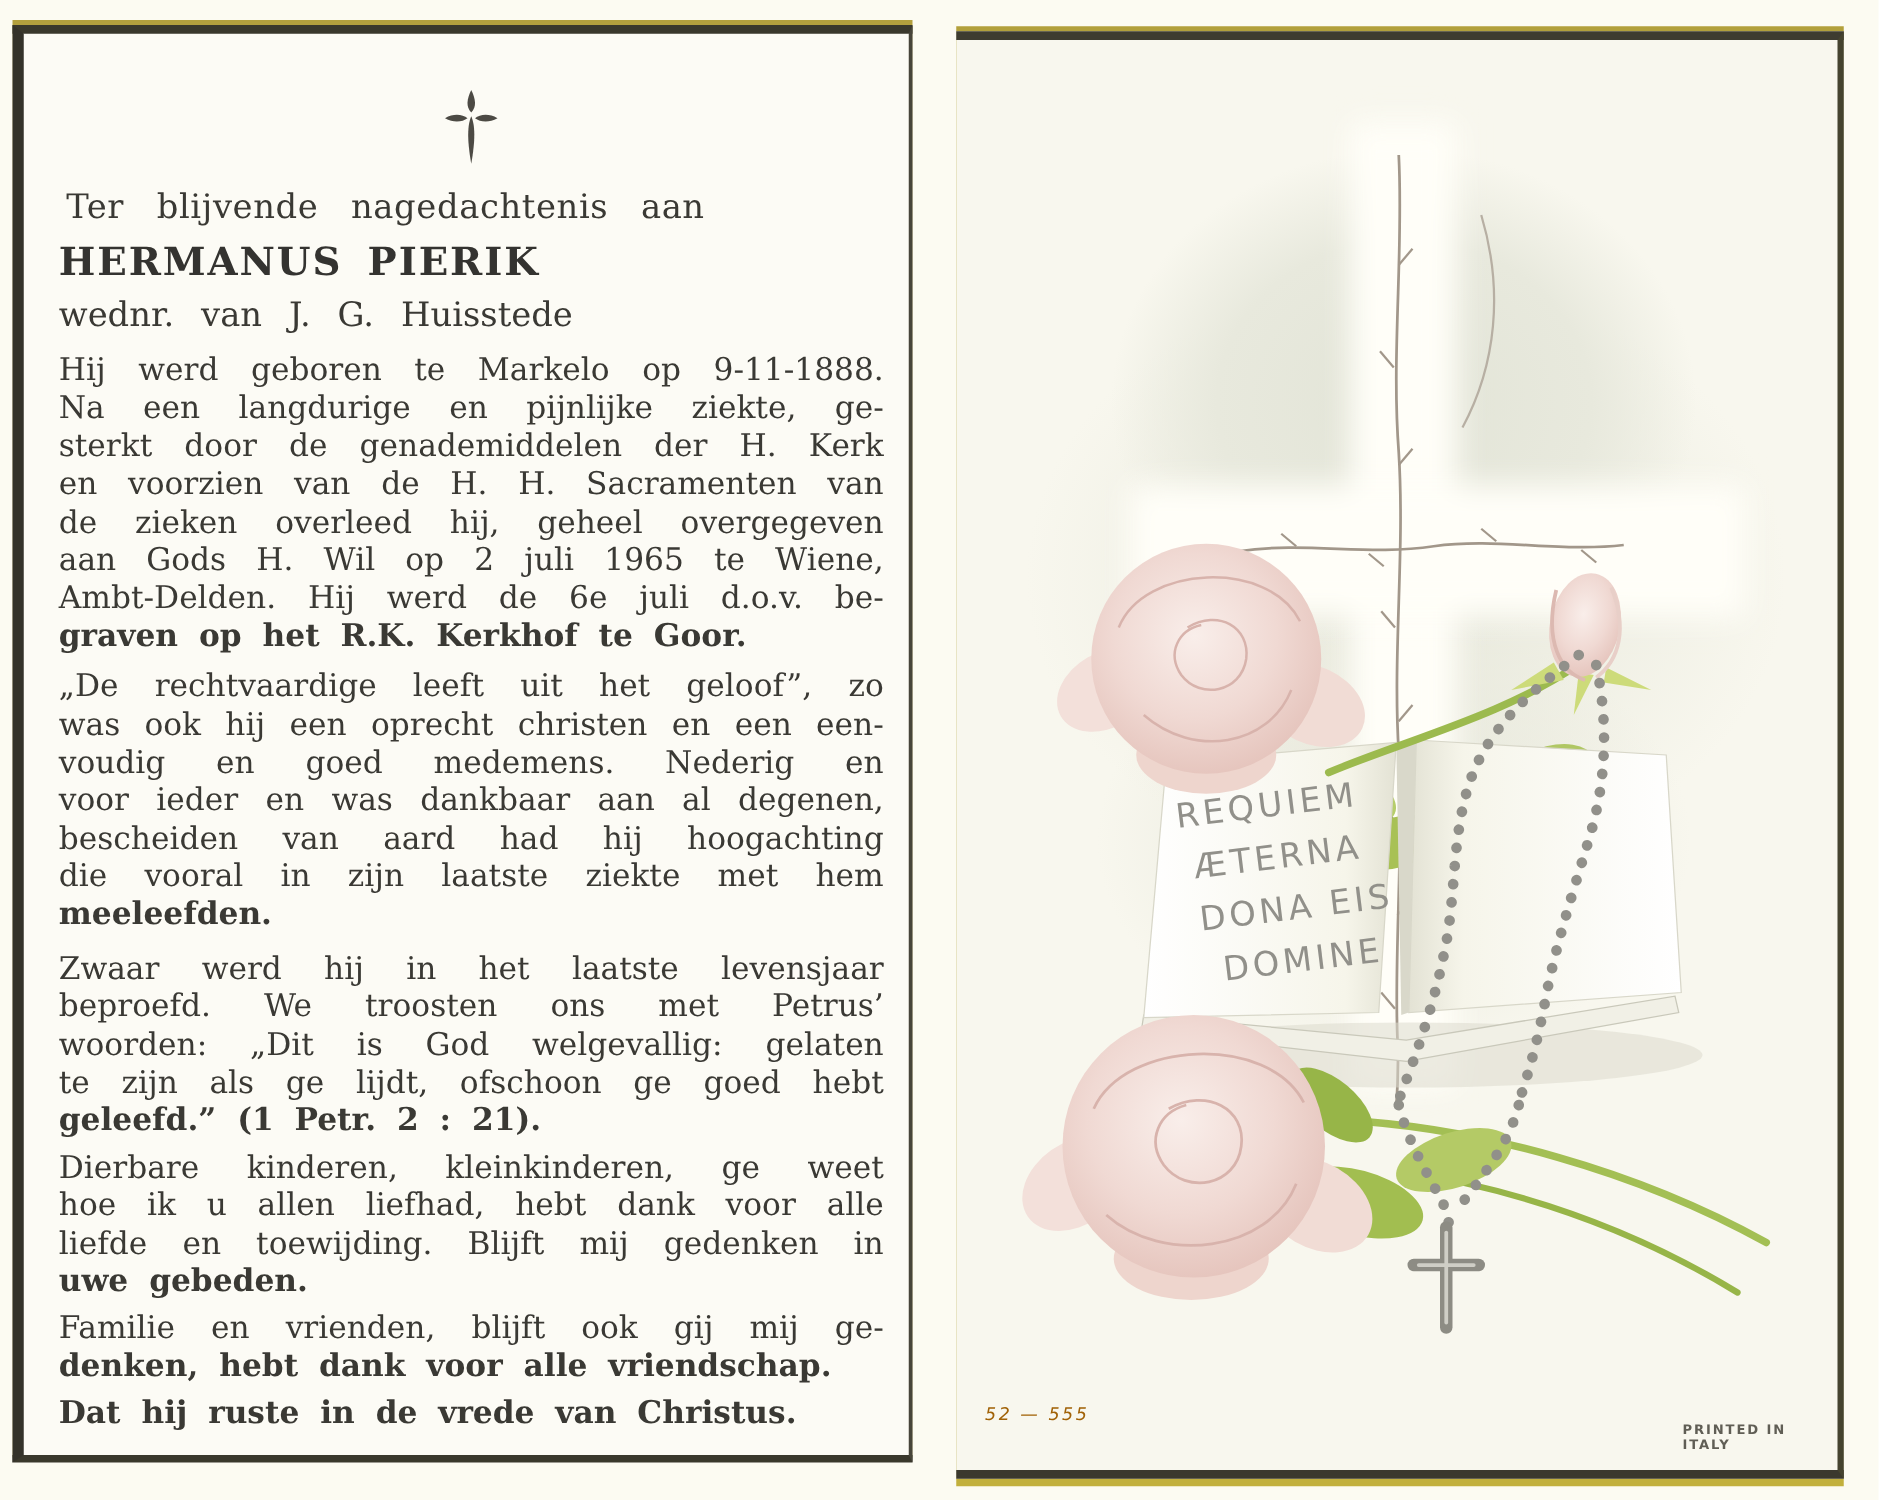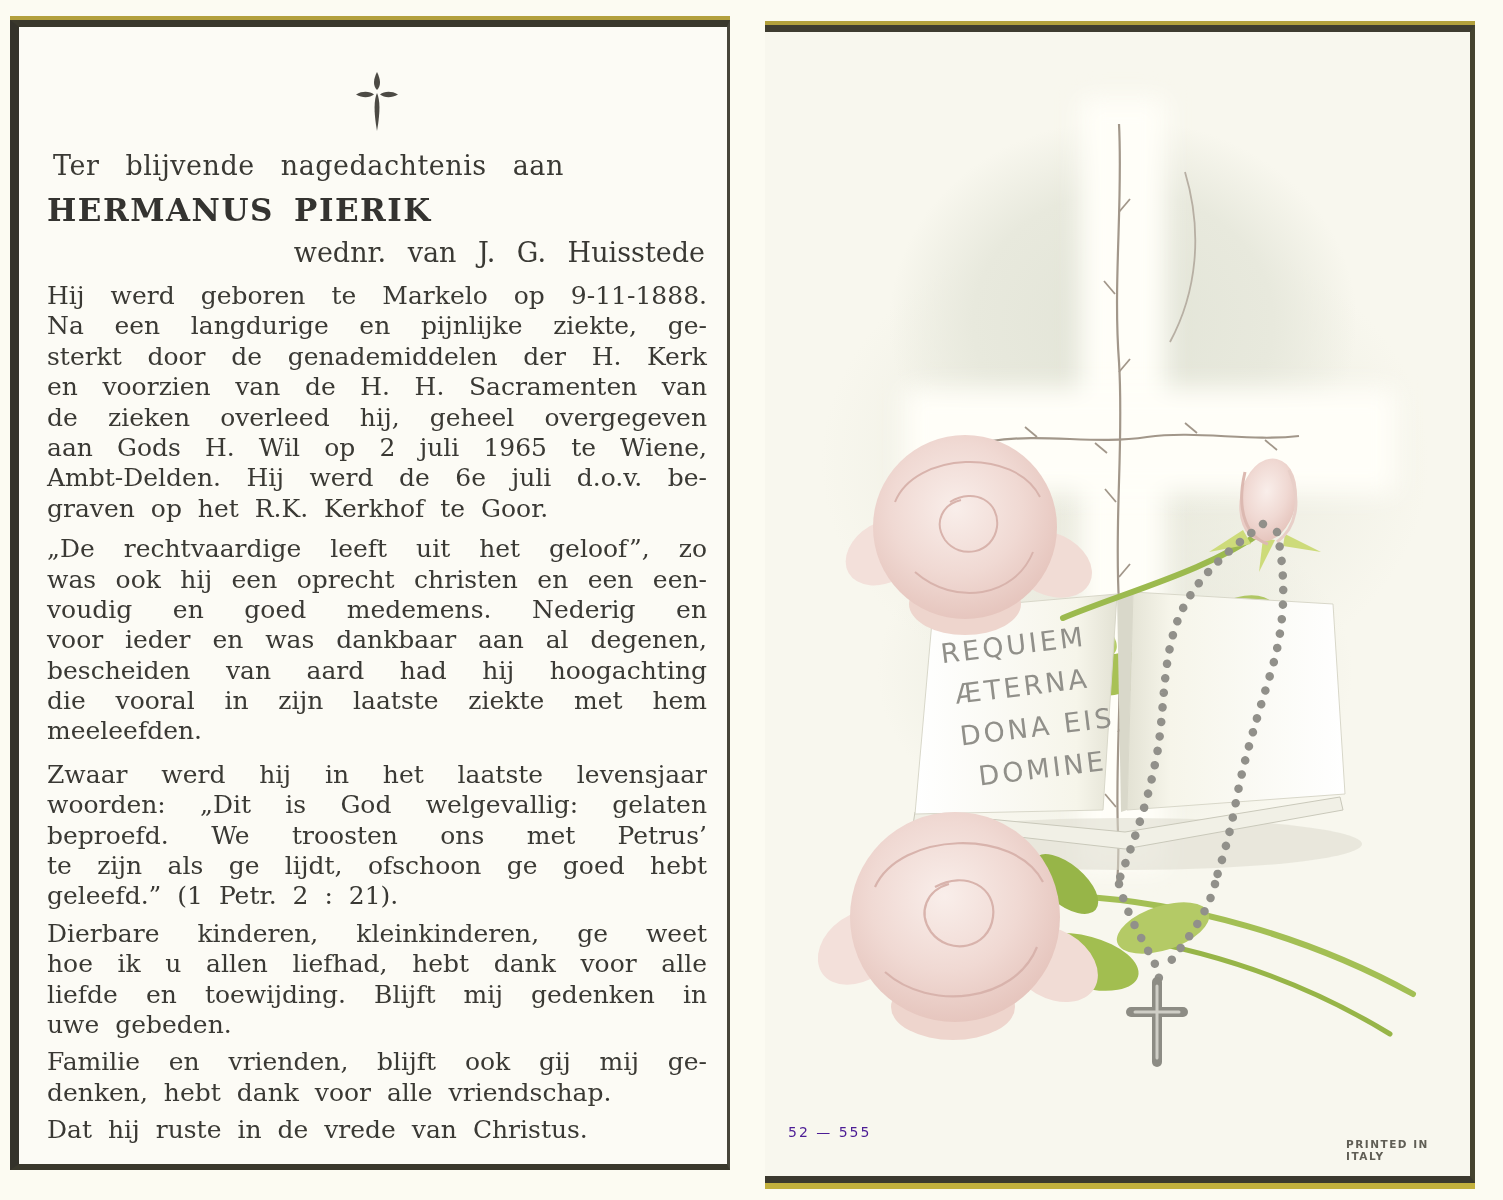--- a/index.html
+++ b/index.html
@@ -9,47 +9,47 @@
   .left-card{position:absolute;left:10px;top:20px;width:720px;height:1150px;
     background:#fcfbf5;box-sizing:border-box;
     border-top:7px solid #3a382c;border-left:9px solid #34322a;
     border-right:3px solid #47453a;border-bottom:6px solid #3a382c;
     box-shadow:0 -4px 0 0 #b3a03e;}
   .left-inner{position:relative;width:660px;margin-left:28px;color:#3a3934;}
   .ornament{display:block;margin:44px auto 0;}
   .intro{margin:16px 0 0 6px;font-size:27px;line-height:33px;word-spacing:17px;letter-spacing:.5px;}
   .name{margin-top:10px;font-size:31px;line-height:36px;font-weight:bold;
         letter-spacing:1.5px;word-spacing:8px;color:#343330;}
-  .relation{margin-top:8px;font-size:27px;line-height:33px;text-align:right;word-spacing:13px;padding-right:2px;}
+  .relation{margin-top:8px;font-size:27px;line-height:33px;word-spacing:13px;padding-right:2px;}
   .para{margin-top:10px;font-size:25px;}
   .para.p1{margin-top:12px;}
   .para.p3{margin-top:13px;}
   .para.p4,.para.p5,.para.p6{margin-top:7px;}
   .bl{height:30.4px;line-height:30.4px;white-space:nowrap;}
   .j{text-align:justify;text-align-last:justify;white-space:normal;}
-  .last{text-align:left;text-align-last:left;word-spacing:.32em;}
+  .last{text-align:left;text-align-last:left;word-spacing:.32em;font-weight:bold;}
   
   .right-card{position:absolute;left:765px;top:25px;width:710px;height:1158px;
     background:#f8f7ee;box-sizing:border-box;overflow:hidden;
     border-top:7px solid #3e3c30;border-right:5px solid #45432f;border-bottom:7px solid #3b392e;
     box-shadow:0 -4px 0 0 #b2a03c,0 6px 0 0 #c2b03d;}
   .tint{position:absolute;left:0;top:0;right:0;bottom:0;
     background:
       radial-gradient(ellipse 300px 260px at 358px 290px,#e2e4d7 0%,#e8e9dd 50%,rgba(248,247,238,0) 78%),
       radial-gradient(ellipse 380px 300px at 360px 430px,#e6e7da 0%,rgba(248,247,238,0) 80%),
       radial-gradient(ellipse 330px 240px at 350px 640px,#e4e5d8 0%,rgba(248,247,238,0) 72%);}
   .glow-v{position:absolute;left:315px;top:66px;width:86px;height:772px;background:#fffef8;filter:blur(12px);}
   .glow-h{position:absolute;left:138px;top:356px;width:494px;height:106px;background:#fffef8;filter:blur(12px);}
   .art{position:absolute;left:0;top:0;}
   .book-text{position:absolute;left:176px;top:592px;width:160px;transform:rotate(-7deg);
     font-family:"DejaVu Sans", sans-serif;color:#91908a;}
   .book-text span{display:block;font-size:27px;line-height:42px;letter-spacing:3px;text-align:center;white-space:nowrap;}
   .bt1{margin-left:0;} .bt2{margin-left:8px;} .bt3{margin-left:16px;} .bt4{margin-left:28px;}
   .print-code{position:absolute;left:23px;top:1092px;font-family:"DejaVu Sans", sans-serif;
-    font-size:14px;letter-spacing:2px;color:#4c1d95;}
+    font-size:14px;letter-spacing:2px;color:#a16207;font-style:italic;}
   .printed-in{position:absolute;left:581px;top:1106px;font-family:"DejaVu Sans", sans-serif;
     font-size:10.5px;font-weight:bold;letter-spacing:1.5px;color:#605e55;}
 </style>
 </head>
 <body>
 
 <div class="page">
 
   <div class="left-card">
     <div class="left-inner">
@@ -83,22 +83,22 @@
         <div class="bl j">was ook hij een oprecht christen en een een-</div>
         <div class="bl j">voudig en goed medemens. Nederig en</div>
         <div class="bl j">voor ieder en was dankbaar aan al degenen,</div>
         <div class="bl j">bescheiden van aard had hij hoogachting</div>
         <div class="bl j">die vooral in zijn laatste ziekte met hem</div>
         <div class="bl last">meeleefden.</div>
       </div>
 
       <div class="para p3">
         <div class="bl j">Zwaar werd hij in het laatste levensjaar</div>
+        <div class="bl j">beproefd. We troosten ons met Petrus’</div>
         <div class="bl j">woorden: „Dit is God welgevallig: gelaten</div>
-        <div class="bl j">beproefd. We troosten ons met Petrus’</div>
         <div class="bl j">te zijn als ge lijdt, ofschoon ge goed hebt</div>
         <div class="bl last">geleefd.” (1 Petr. 2 : 21).</div>
       </div>
 
       <div class="para p4">
         <div class="bl j">Dierbare kinderen, kleinkinderen, ge weet</div>
         <div class="bl j">hoe ik u allen liefhad, hebt dank voor alle</div>
         <div class="bl j">liefde en toewijding. Blijft mij gedenken in</div>
         <div class="bl last">uwe gebeden.</div>
       </div>

